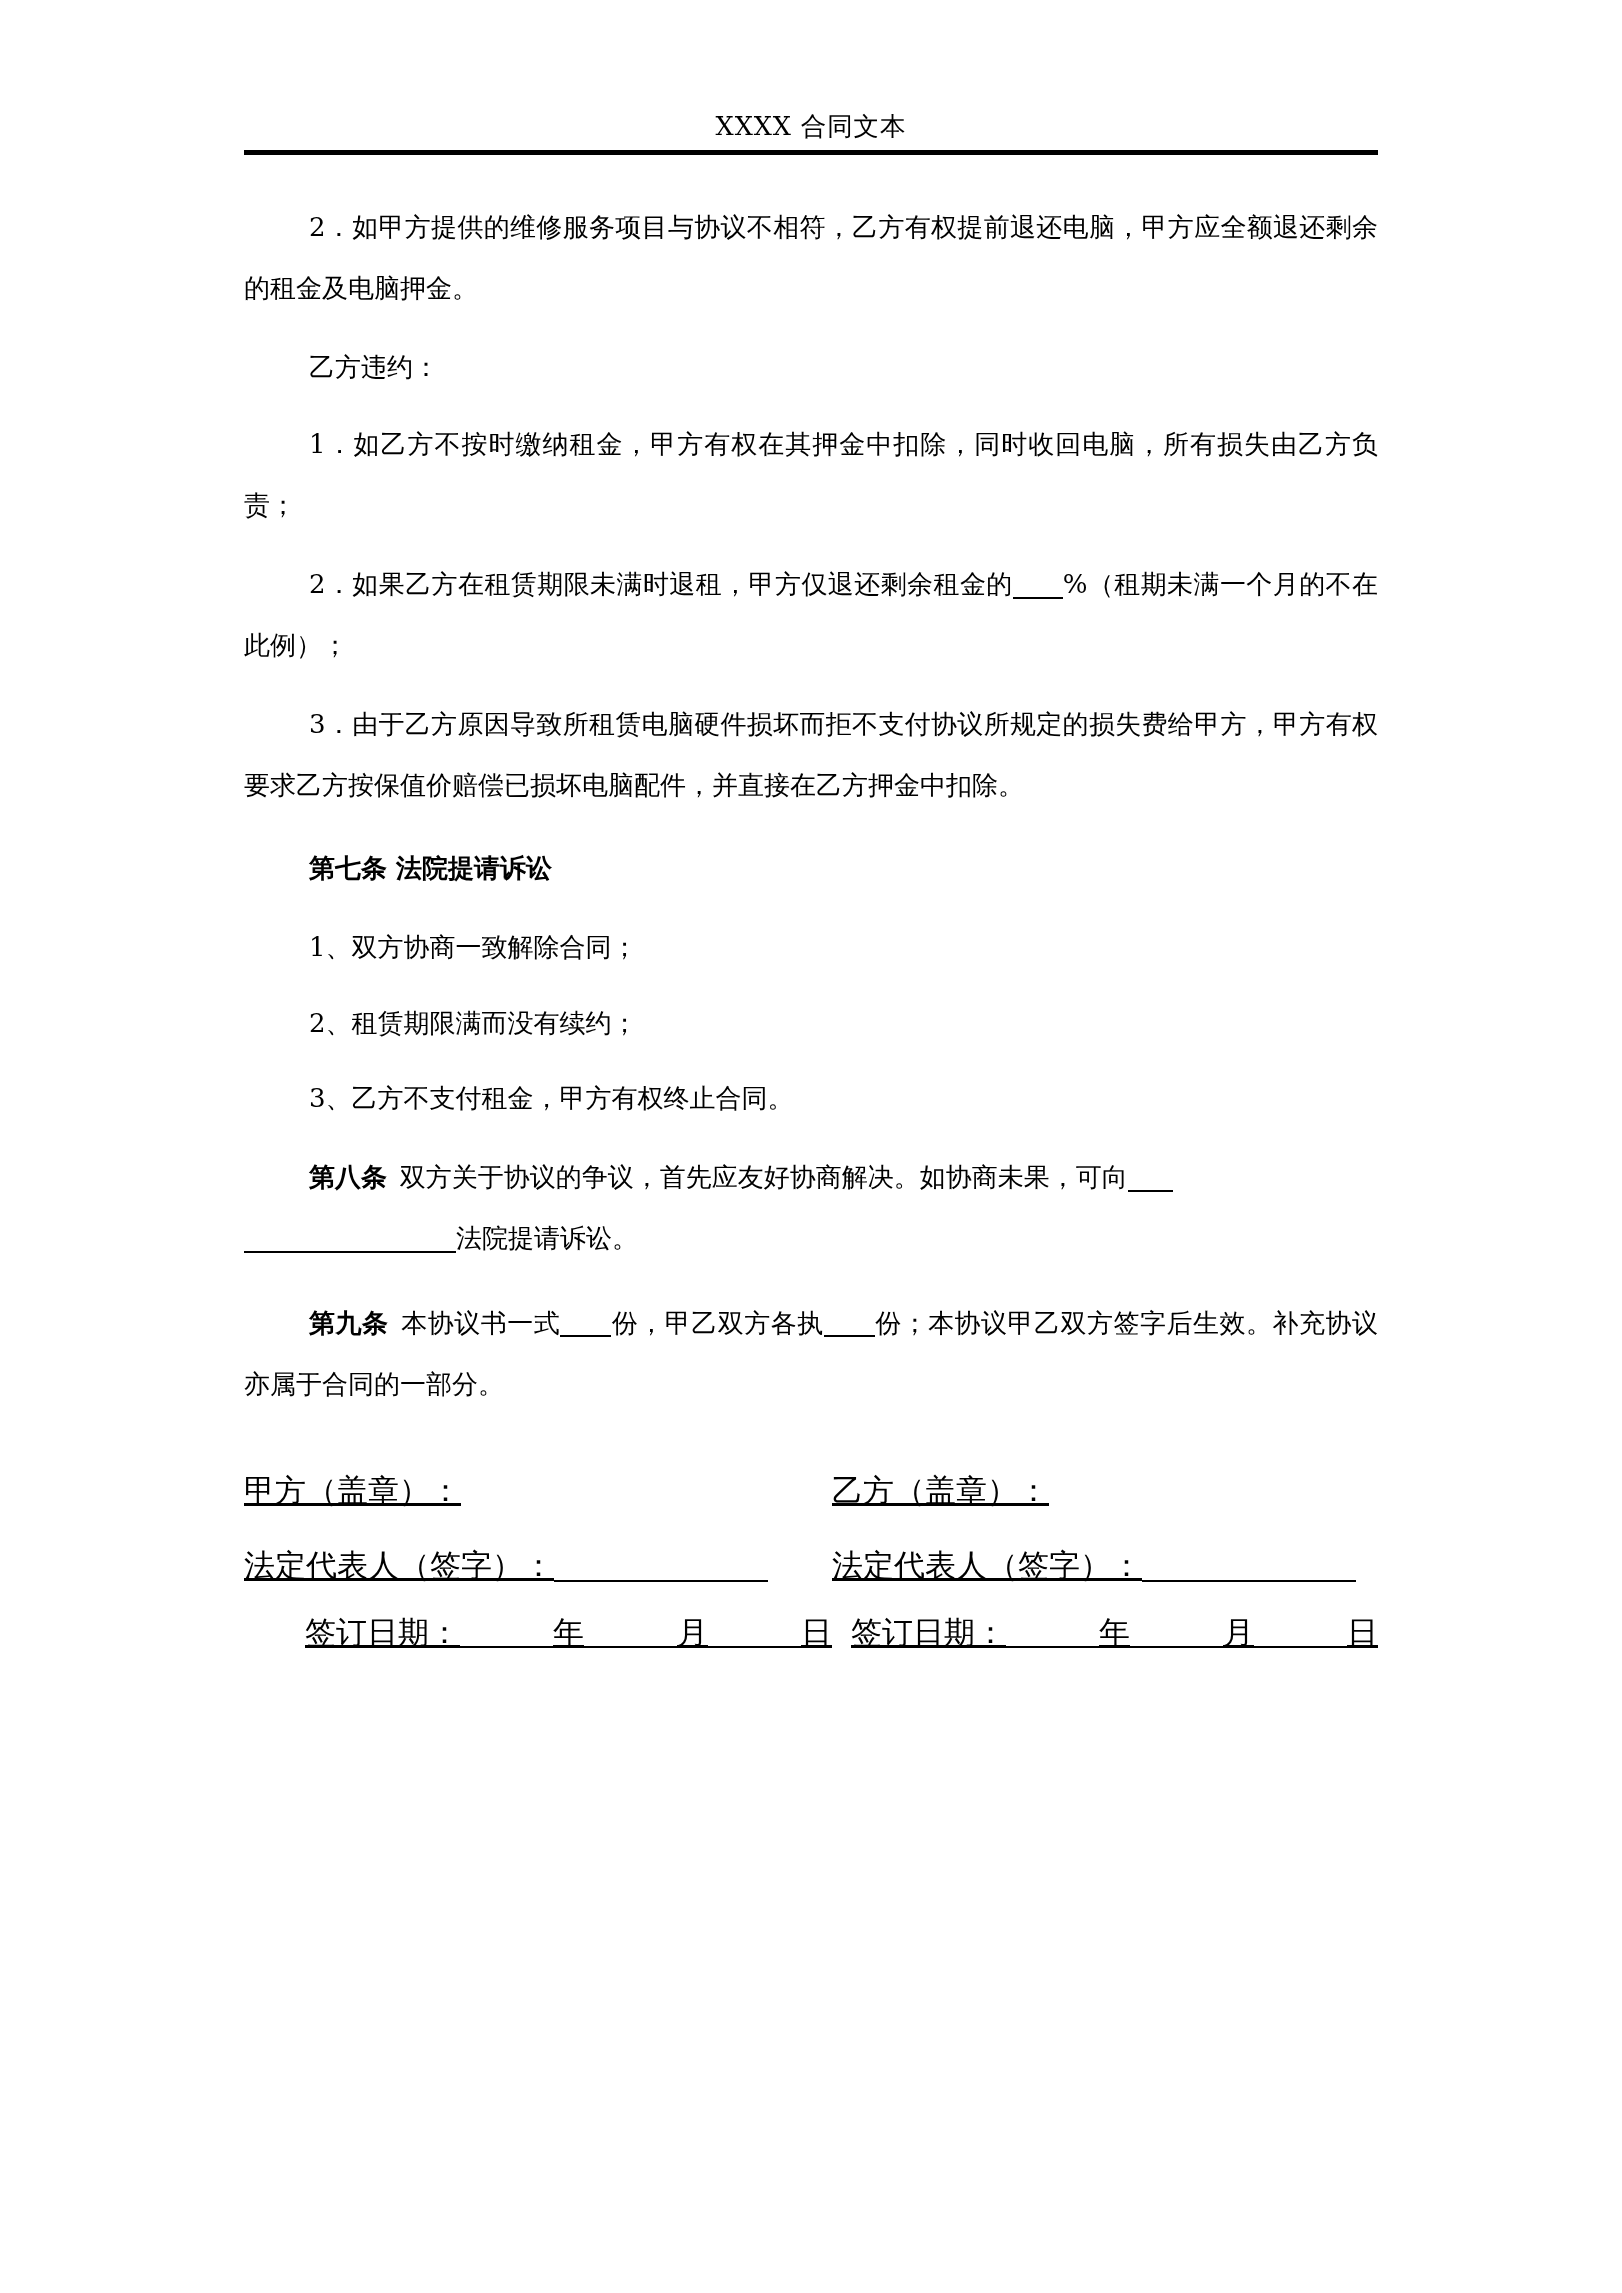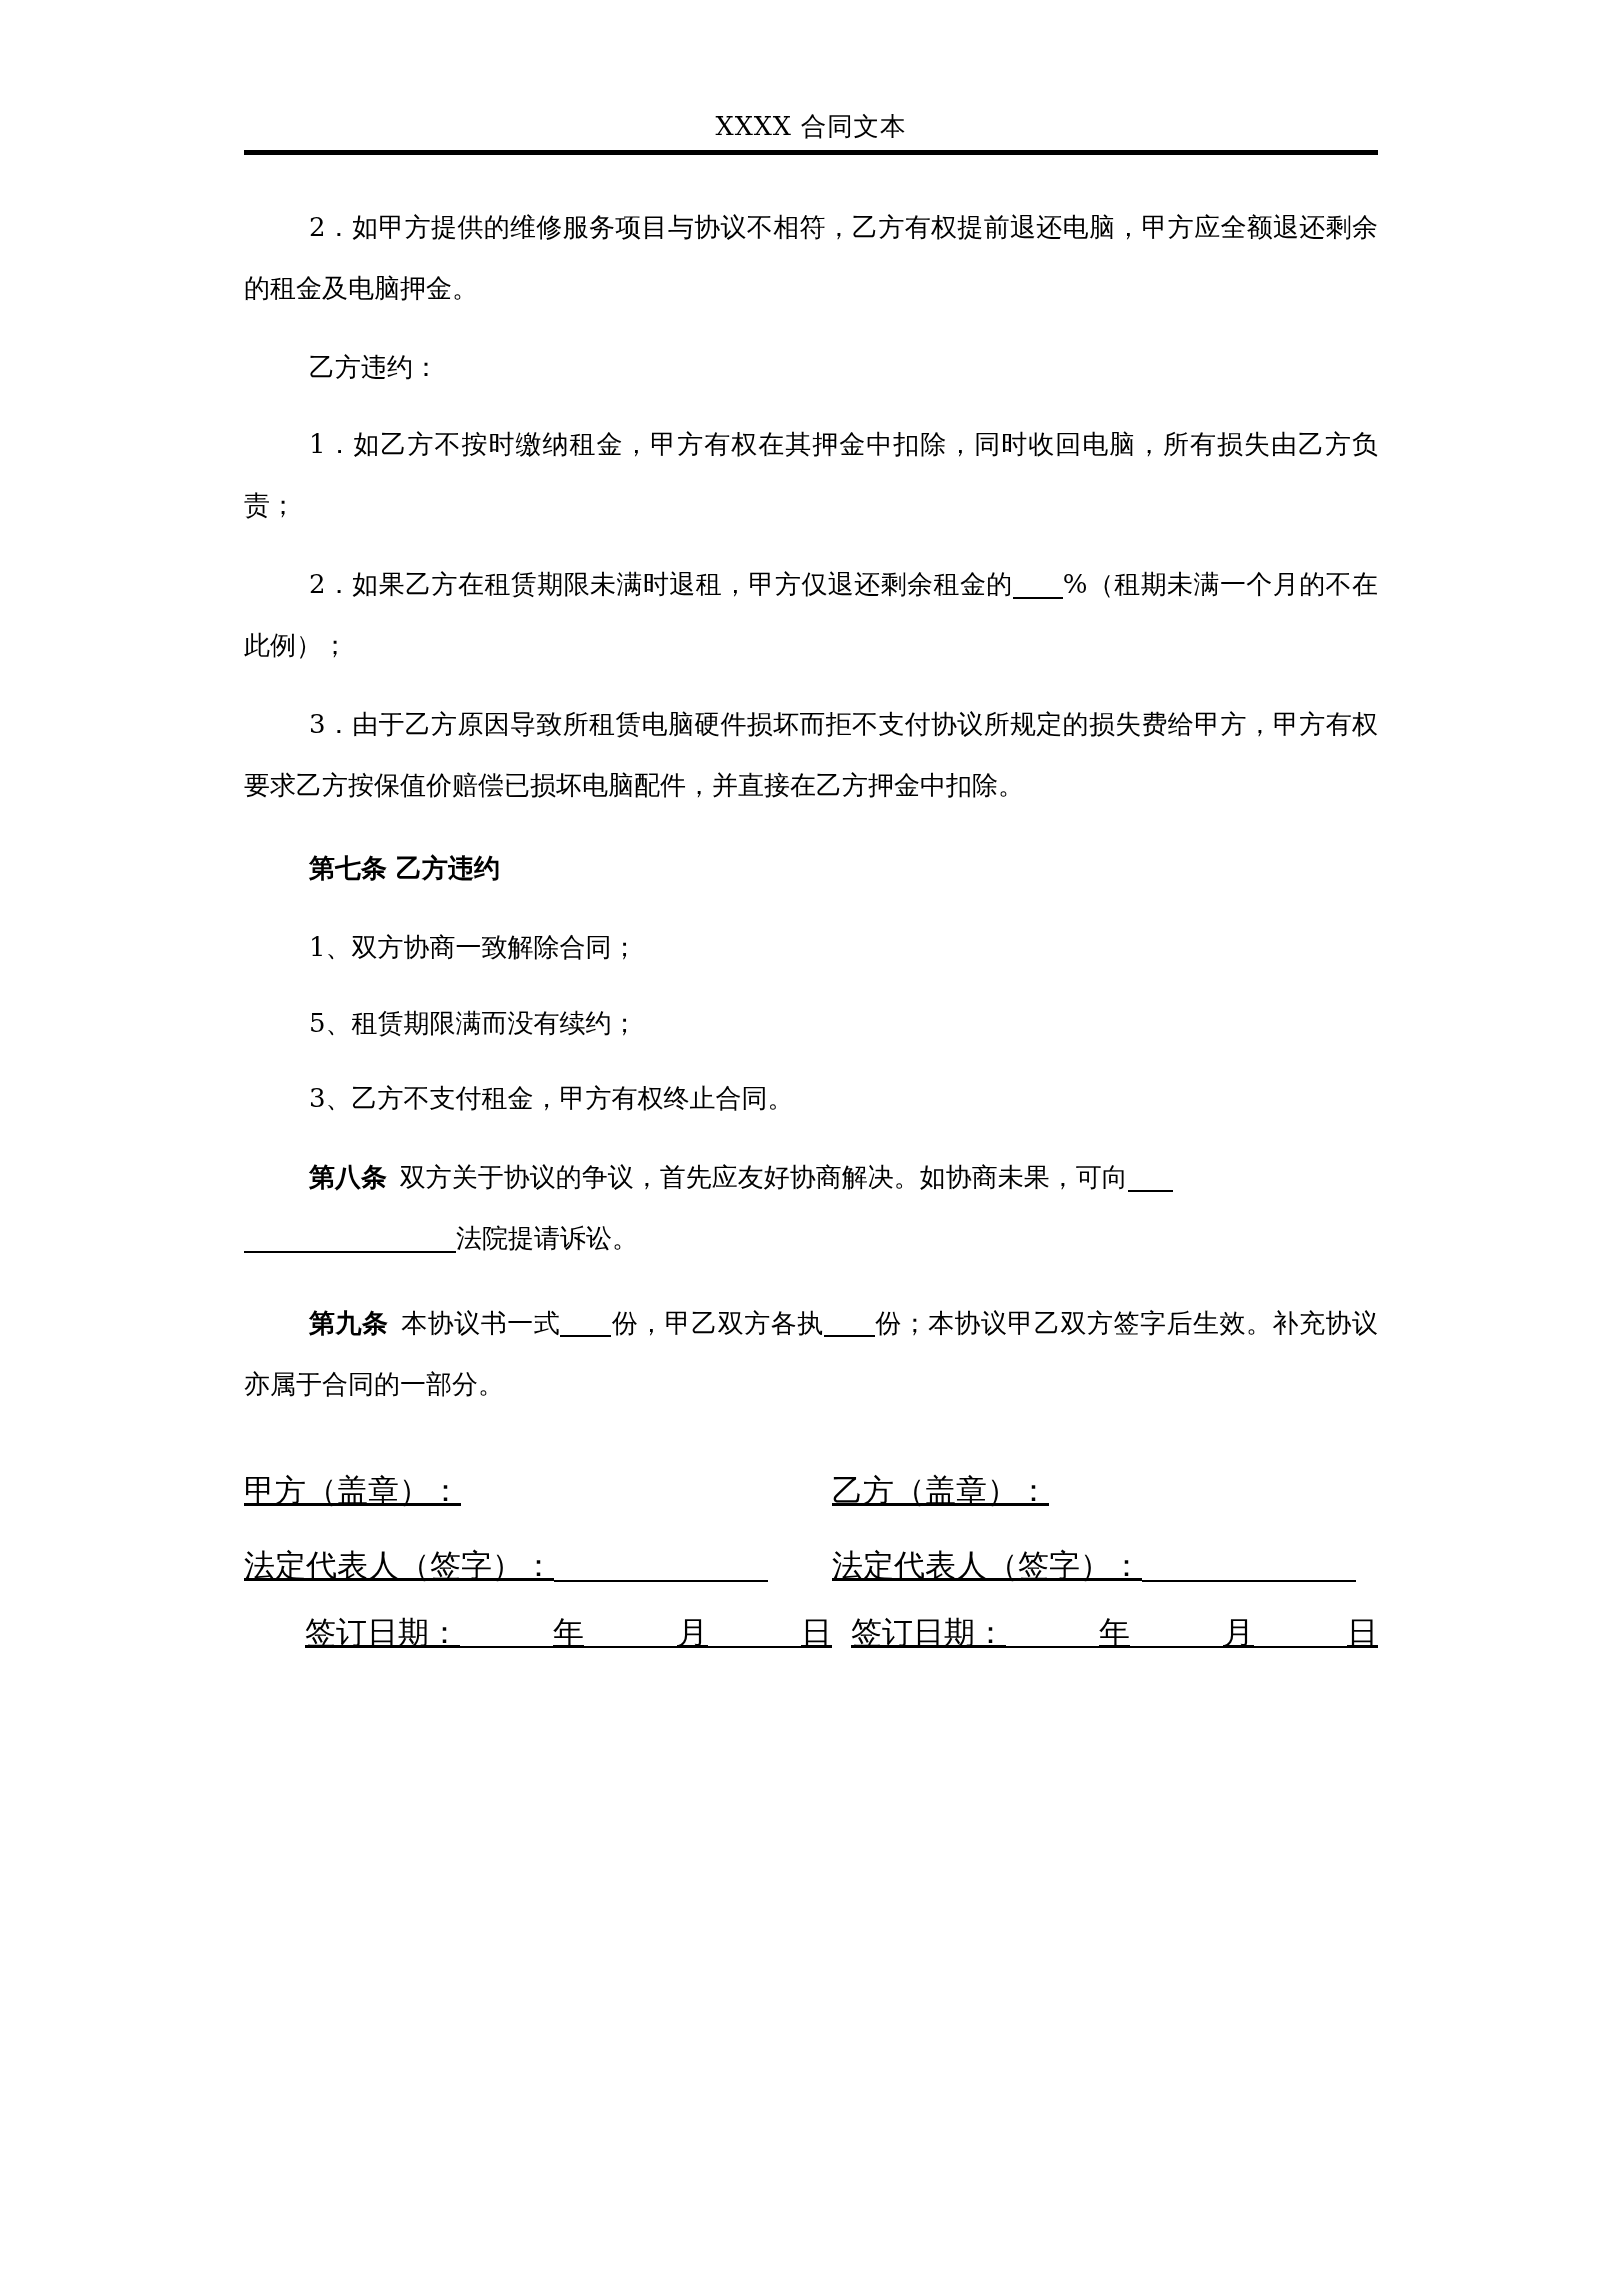--- a/index.html
+++ b/index.html
@@ -94,24 +94,24 @@
     <p class="para first">2．如甲方提供的维修服务项目与协议不相符，乙方有权提前退还电脑，甲方应全额退还剩余的租金及电脑押金。</p>
 
     <p class="para">乙方违约：</p>
 
     <p class="para mt18">1．如乙方不按时缴纳租金，甲方有权在其押金中扣除，同时收回电脑，所有损失由乙方负责；</p>
 
     <p class="para"><span>2．如果乙方在租赁期限未满时退租，甲方仅退还剩余租金的</span><span class="blank w55"></span><span>%（租期未满一个月的不在此例）；</span></p>
 
     <p class="para">3．由于乙方原因导致所租赁电脑硬件损坏而拒不支付协议所规定的损失费给甲方，甲方有权要求乙方按保值价赔偿已损坏电脑配件，并直接在乙方押金中扣除。</p>
 
-    <p class="para bold mt24">第七条 乙方违约</p>
+    <p class="para bold mt24">第七条 法院提请诉讼</p>
 
     <p class="para">1、双方协商一致解除合同；</p>
-    <p class="para mt16">5、租赁期限满而没有续约；</p>
+    <p class="para mt16">2、租赁期限满而没有续约；</p>
     <p class="para mt16">3、乙方不支付租金，甲方有权终止合同。</p>
 
     <p class="para"><span class="bold gap">第八条</span><span>双方关于协议的争议，首先应友好协商解决。如协商未果，可向</span><span class="blank w50"></span><br><span class="blank w233"></span><span>法院提请诉讼。</span></p>
 
     <p class="para mt26"><span class="bold gap">第九条</span><span>本协议书一式</span><span class="blank w56"></span><span>份，甲乙双方各执</span><span class="blank w56"></span><span>份；本协议甲乙双方签字后生效。补充协议亦属于合同的一部分。</span></p>
 
     <div class="sig-block">
       <div class="sig-col">
         <div class="sig-row seal">甲方（盖章）：</div>
         <div class="sig-row"><span>法定代表人（签字）：</span><span class="blank w235"></span></div>

